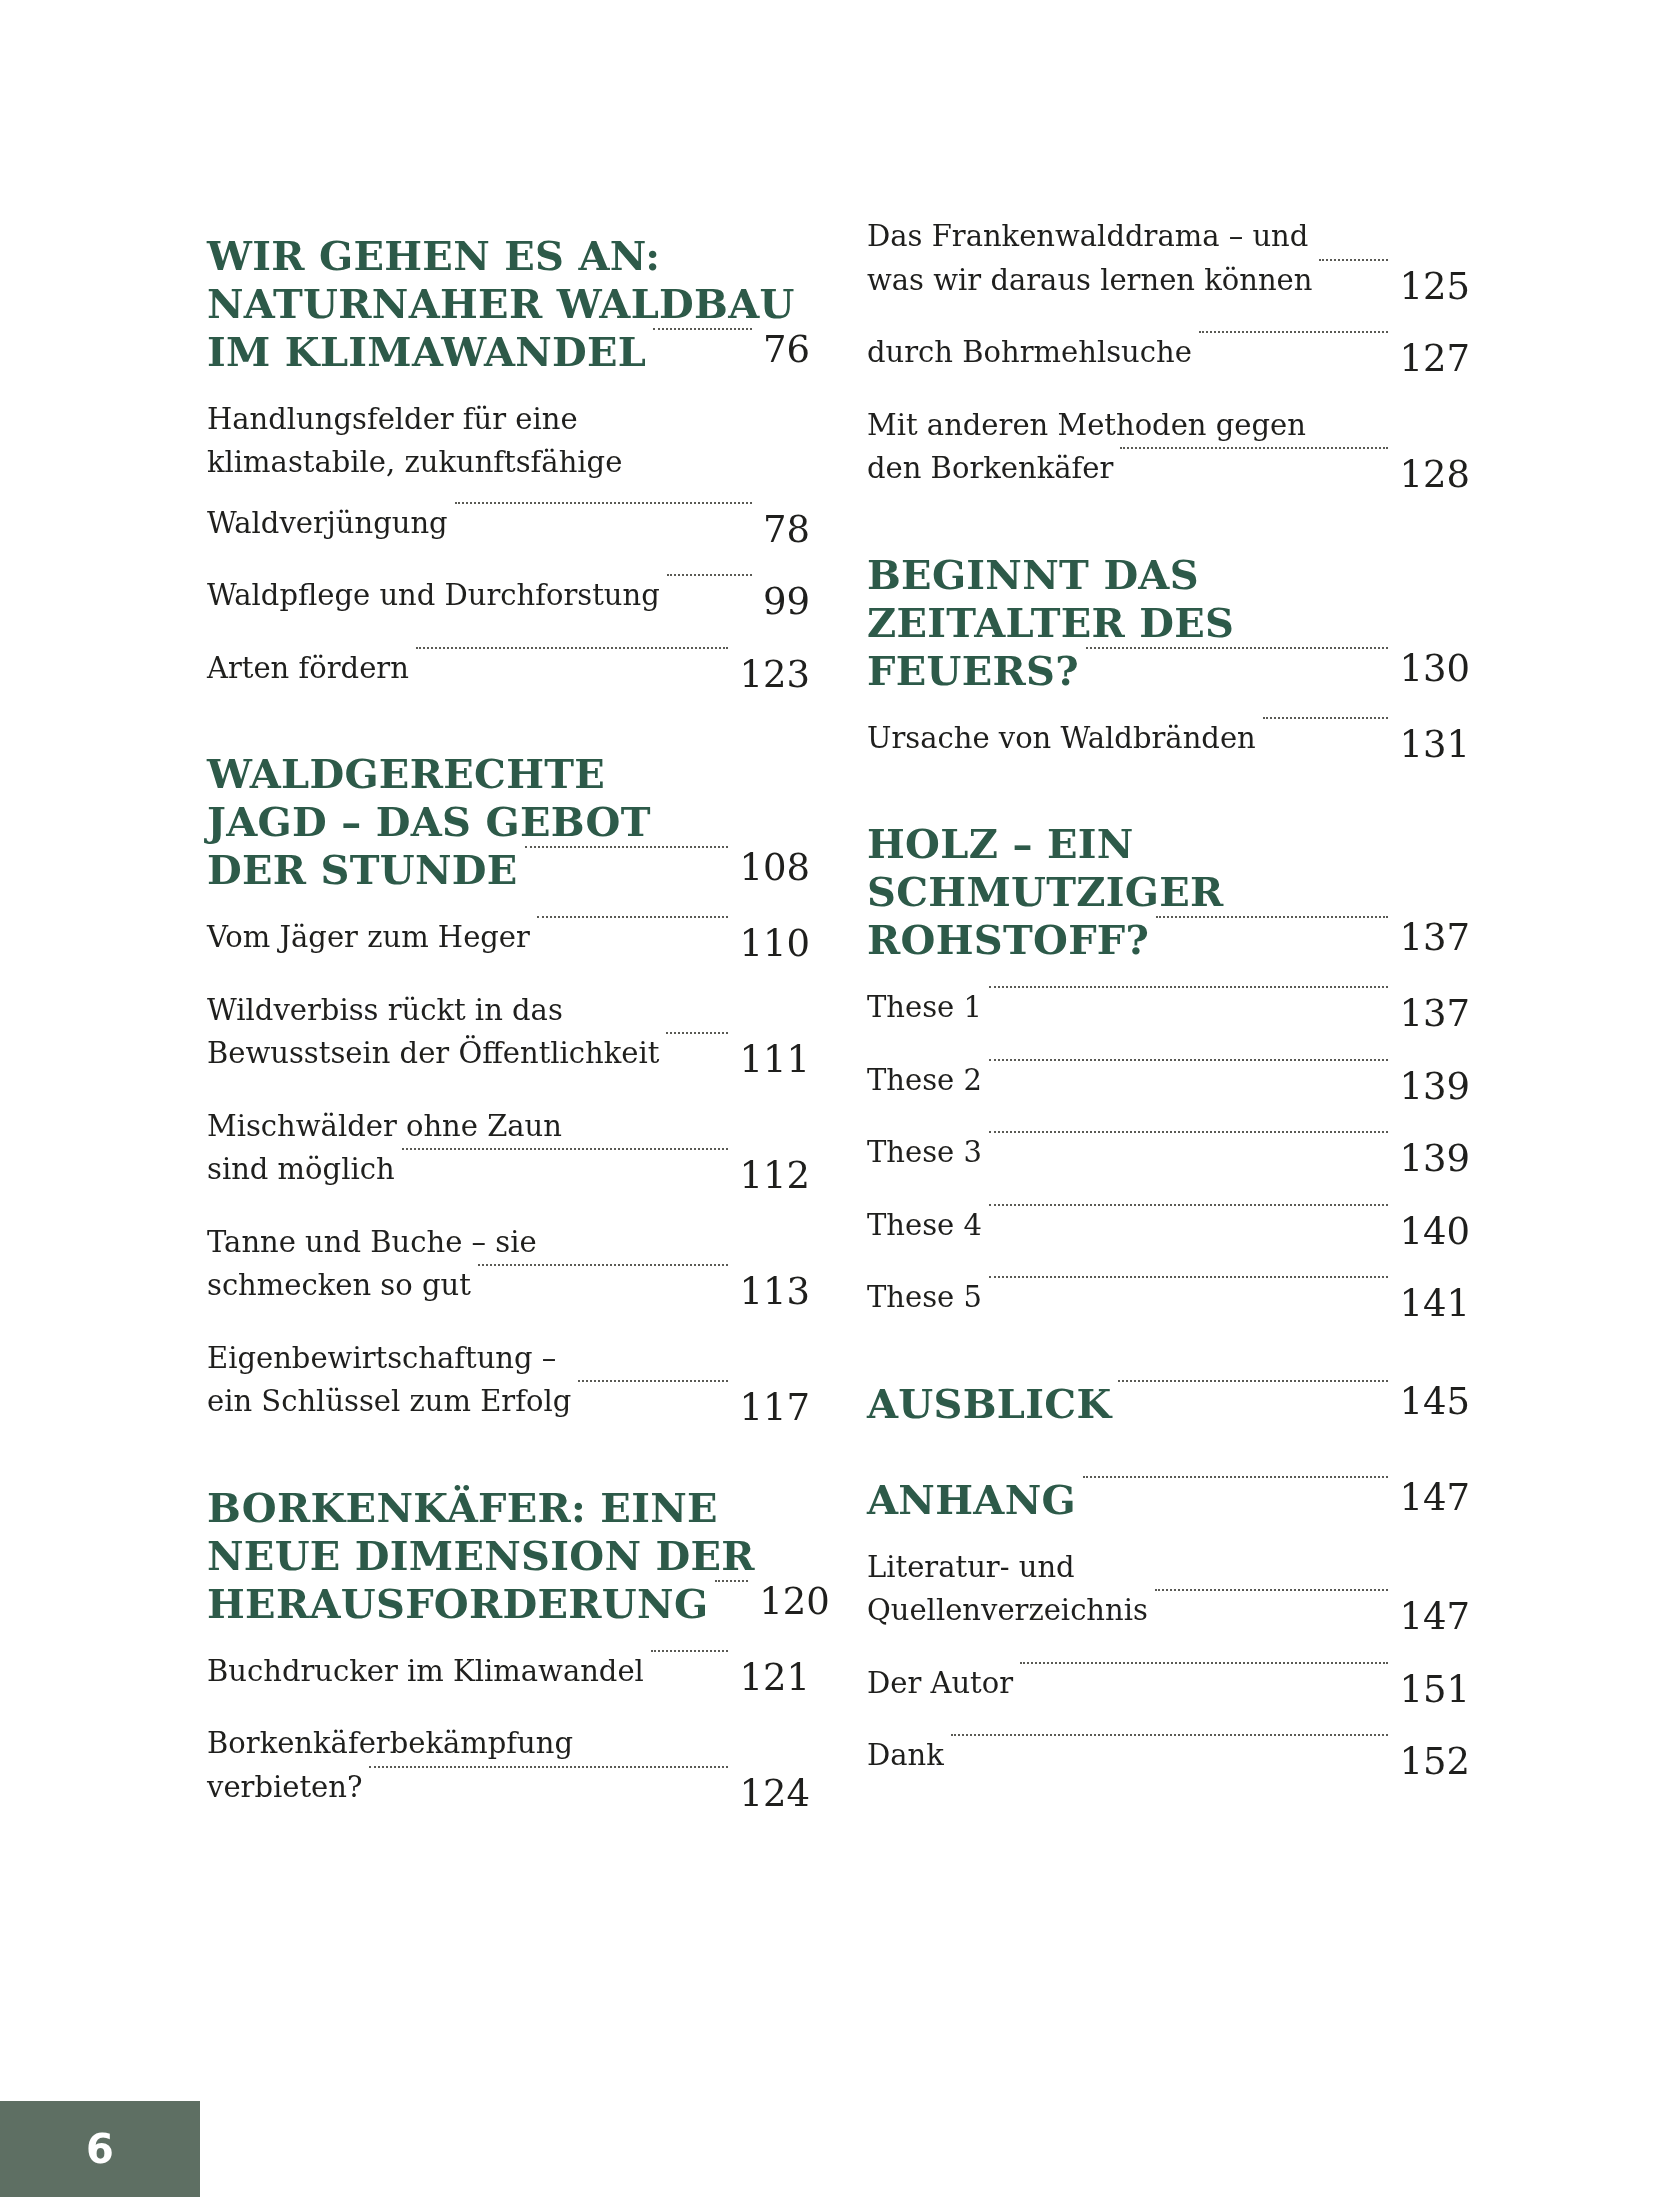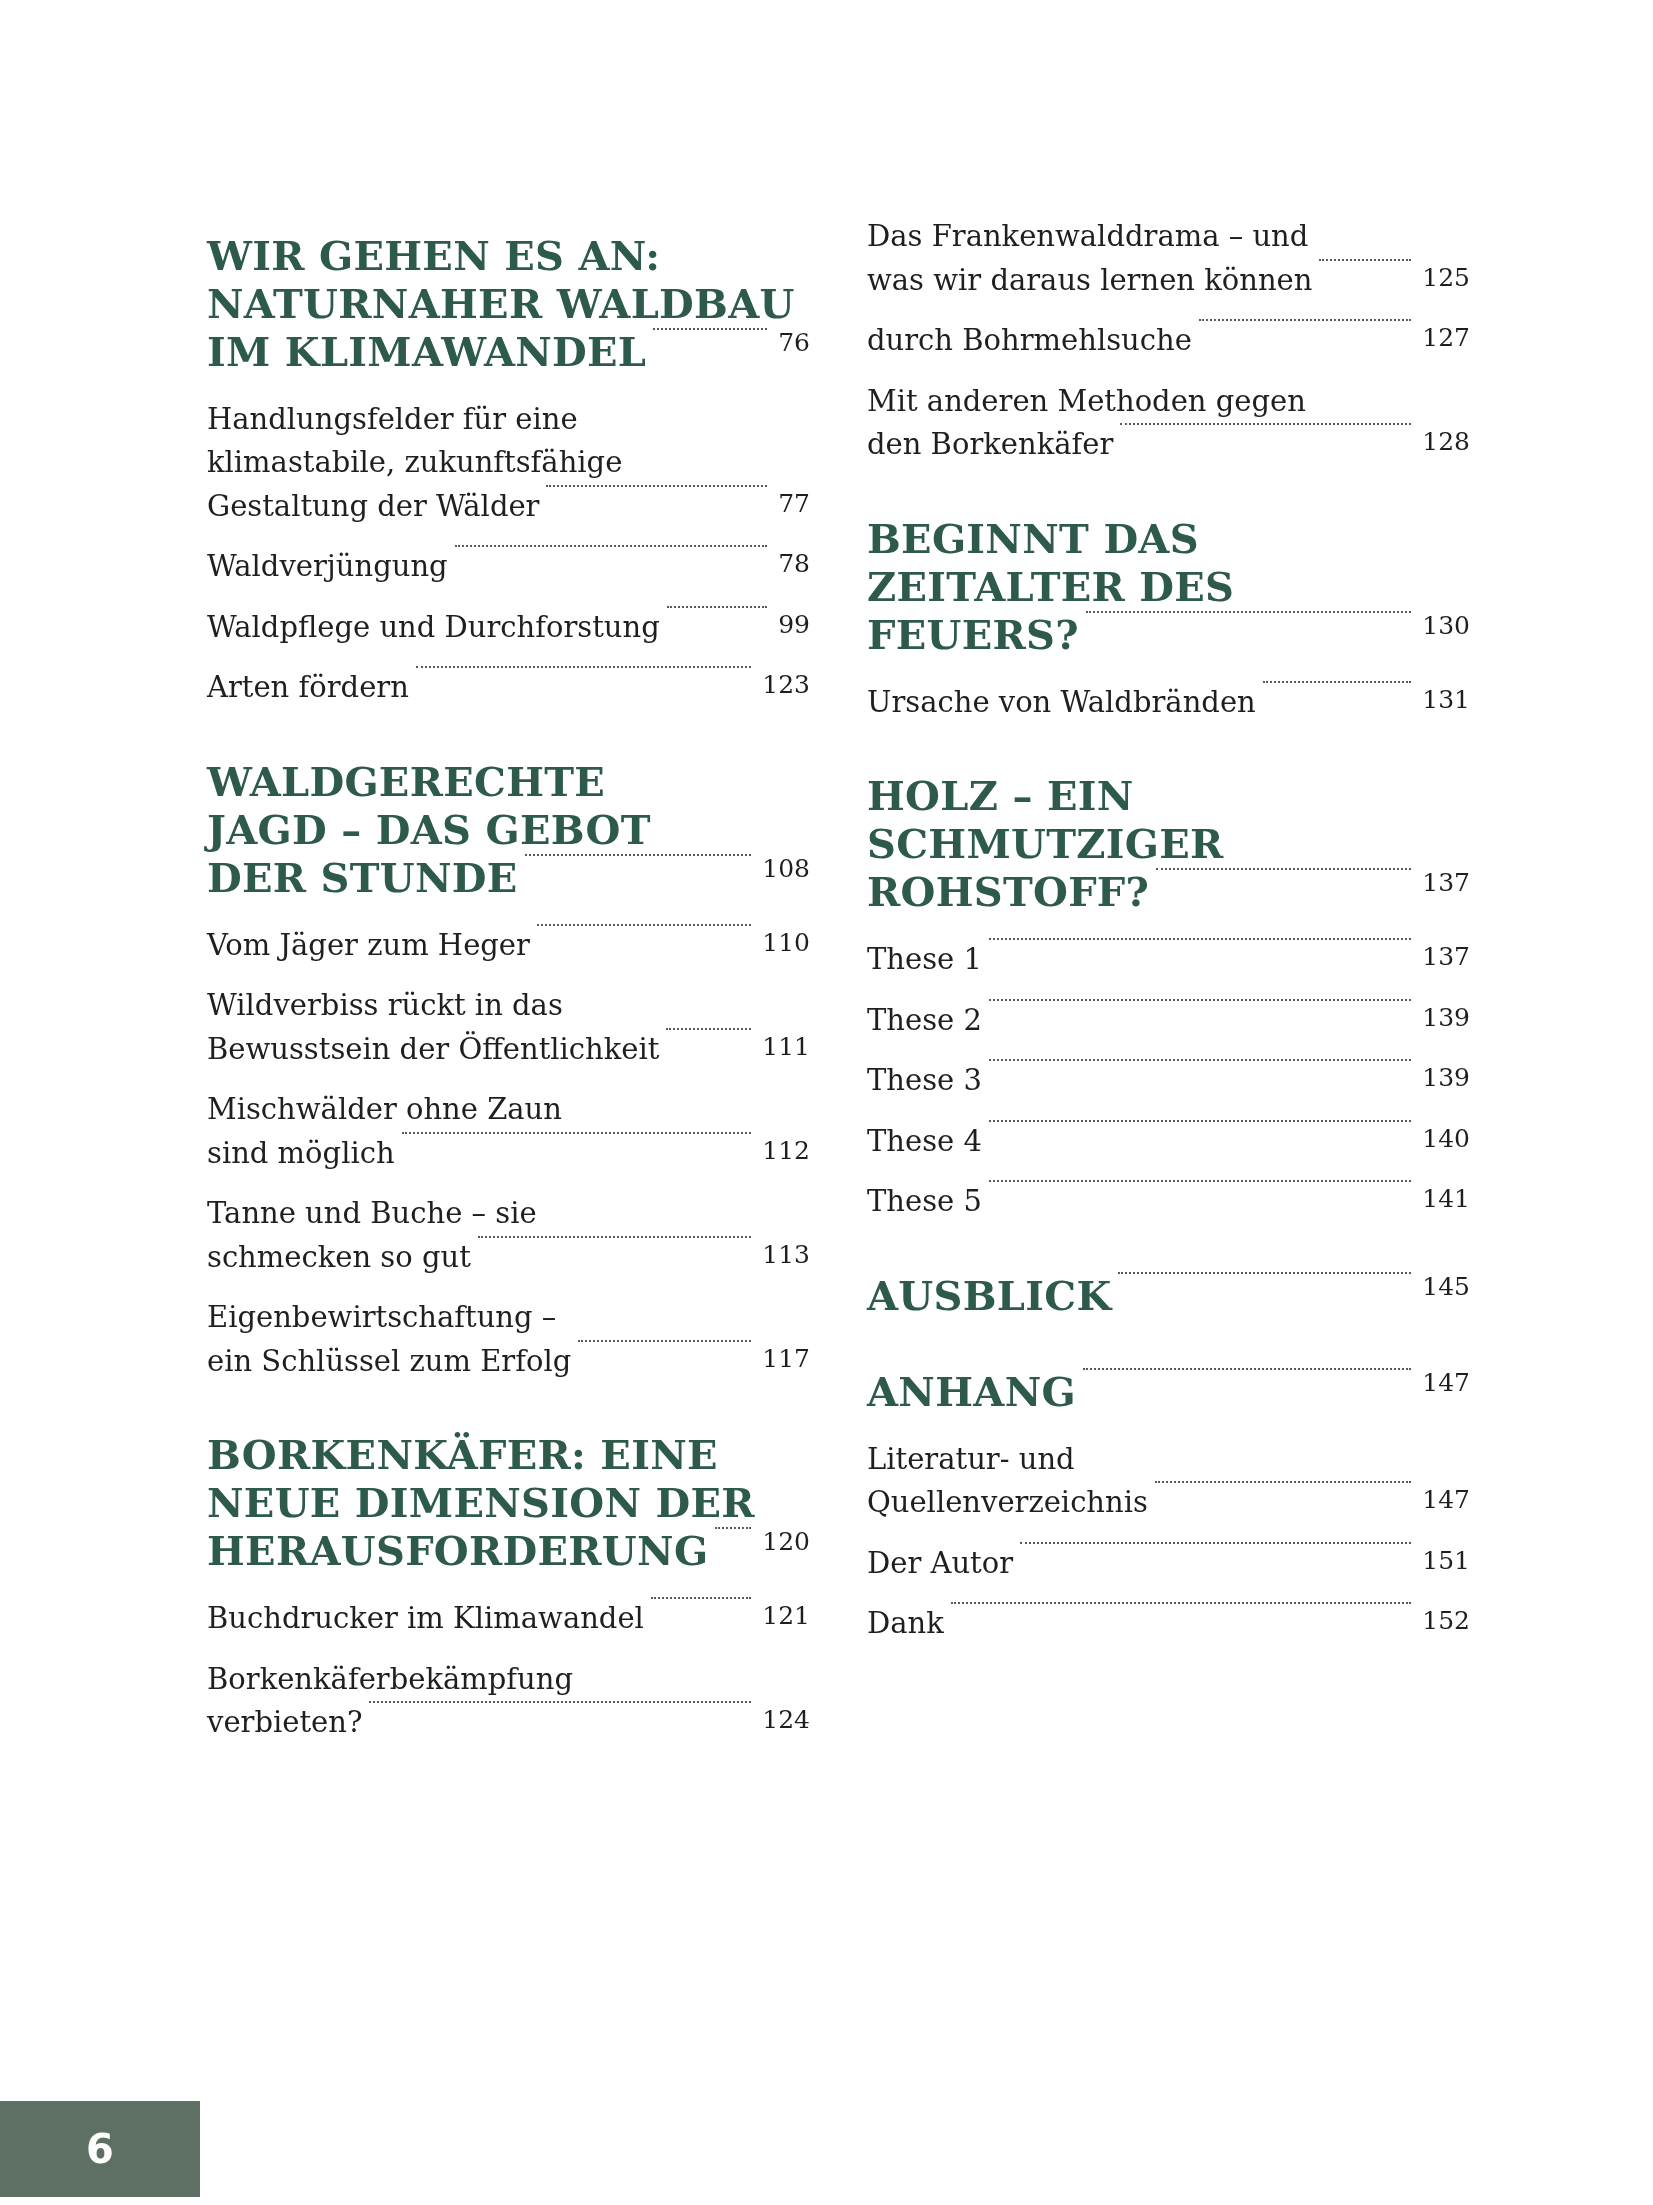--- a/index.html
+++ b/index.html
@@ -59,21 +59,21 @@
 
   .leader {
     flex: 1 1 auto;
     min-width: 33px;
     border-bottom: 2.4px dotted var(--dot-color, #5a5a55);
     margin: 0 11px 0 6.9px;
   }
 
   .pagenum {
     font-family: "DejaVu Serif", "Liberation Serif", serif;
-    font-size: 25px;
+    font-size: 37px;
     font-weight: normal;
     letter-spacing: 0;
     color: var(--text-color, #1f1f1d);
     white-space: nowrap;
   }
 
   .footer-page {
     position: absolute;
     left: 0;
     bottom: 8.3px;
@@ -99,25 +99,20 @@
         <div class="line">NATURNAHER WALDBAU</div>
         <div class="line last">
           <span class="txt">IM KLIMAWANDEL</span>
           <span class="leader"></span>
           <span class="pagenum">76</span>
         </div>
       </div>
       <div class="toc-item entry">
         <div class="line">Handlungsfelder für eine</div>
         <div class="line">klimastabile, zukunftsfähige</div>
-        <div class="line last">
-          <span class="txt">Gestaltung der Wälder</span>
-          <span class="leader"></span>
-          <span class="pagenum">77</span>
-        </div>
       </div>
       <div class="toc-item entry">
         <div class="line last">
           <span class="txt">Waldverjüngung</span>
           <span class="leader"></span>
           <span class="pagenum">78</span>
         </div>
       </div>
       <div class="toc-item entry">
         <div class="line last">

